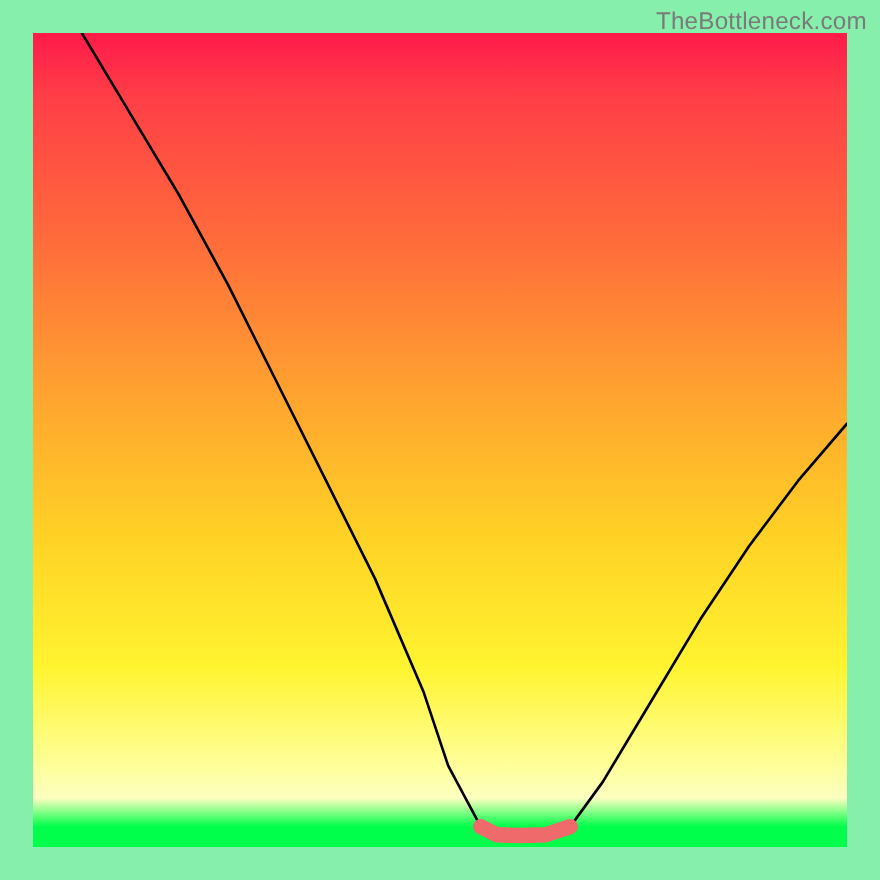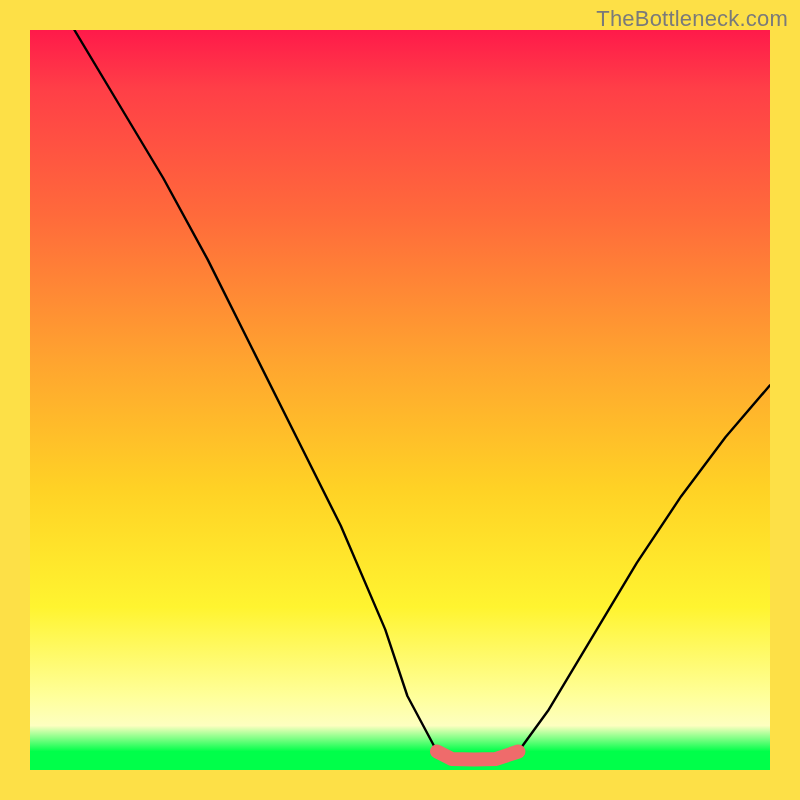--- a/index.html
+++ b/index.html
@@ -7,21 +7,21 @@
     padding: 0;
     width: 800px;
     height: 800px;
     background: #000;
     font-family: Arial, Helvetica, sans-serif;
   }
   .frame {
     position: relative;
     width: 800px;
     height: 800px;
-    background: #fde047;
+    background: #86efac;
   }
   .plot-area {
     position: absolute;
     left: 30px;
     top: 30px;
     width: 740px;
     height: 740px;
     
     background: linear-gradient(
       to bottom,

